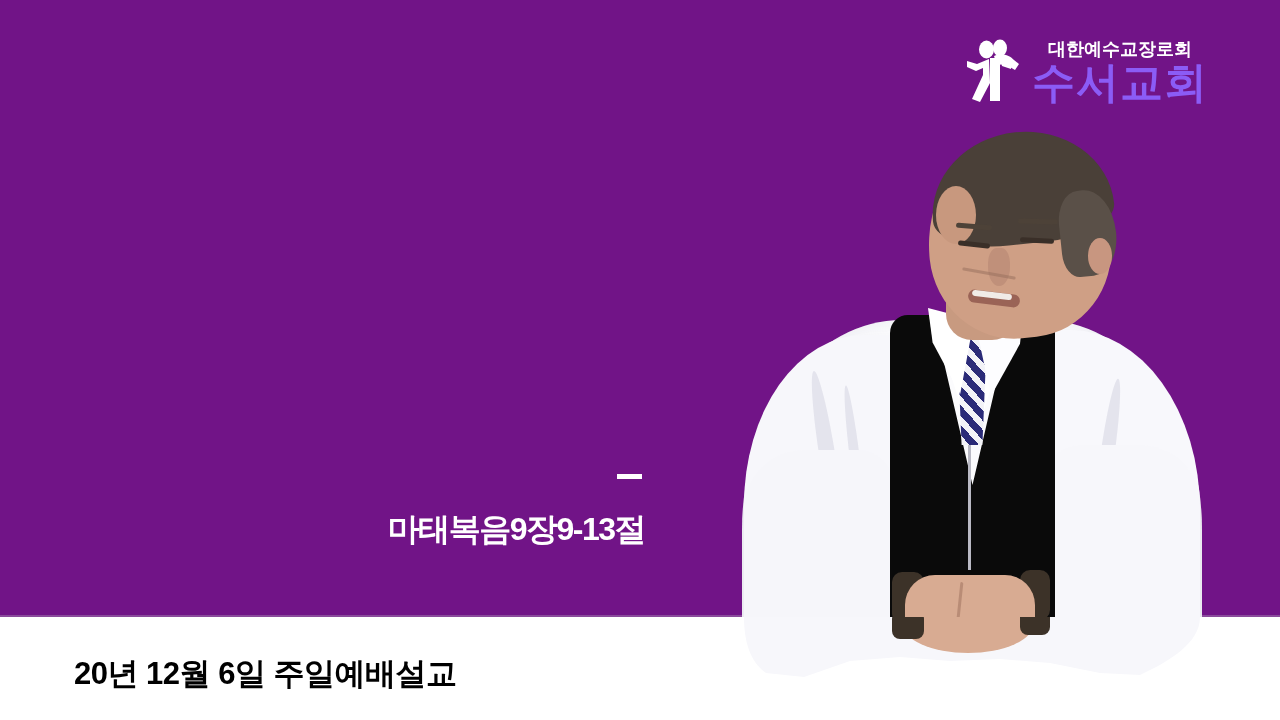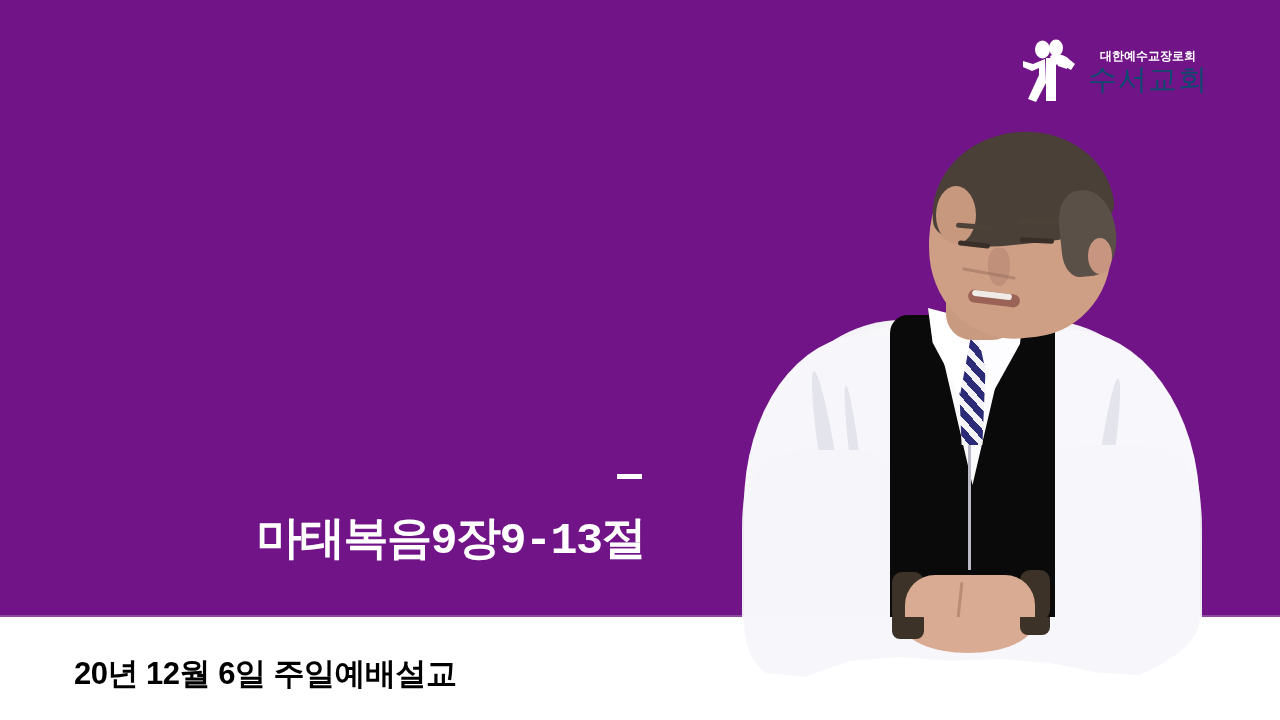--- a/index.html
+++ b/index.html
@@ -86,26 +86,25 @@
     background: #ffffff;
   }
 
   
   .scripture {
     position: absolute;
     left: 0;
     top: 508px;
     width: 645px;
     text-align: right;
-    font-size: 45px;
+    font-size: 32px;
     font-weight: bold;
     color: #ffffff;
     letter-spacing: -1.5px;
     white-space: nowrap;
-    font-family: Liberation Mono, monospace;
   }
 
   
   .logo {
     position: absolute;
     right: 72px;
     top: 36px;
     height: 72px;
     display: flex;
     align-items: center;
@@ -118,31 +117,31 @@
     flex: 0 0 auto;
   }
   .logo-text-wrap {
     display: flex;
     flex-direction: column;
     align-items: center;
     justify-content: center;
     line-height: 1;
   }
   .logo-sub {
-    font-size: 12px;
+    font-size: 18px;
     font-weight: bold;
     color: #ffffff;
     letter-spacing: 0px;
     margin-bottom: 3px;
     white-space: nowrap;
   }
   .logo-name {
-    font-size: 29px;
-    font-weight: normal;
-    color: #0c4a6e;
+    font-size: 43px;
+    font-weight: bold;
+    color: #8b5cf6;
     letter-spacing: 1px;
     white-space: nowrap;
   }
 
   
   .photo {
     position: absolute;
     left: 700px;
     top: 120px;
     width: 520px;

